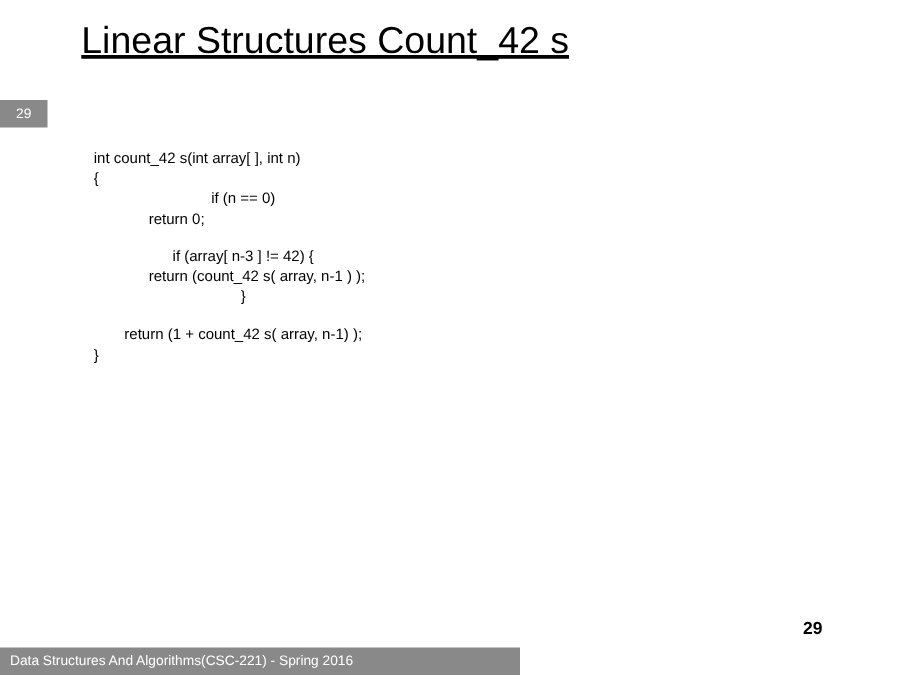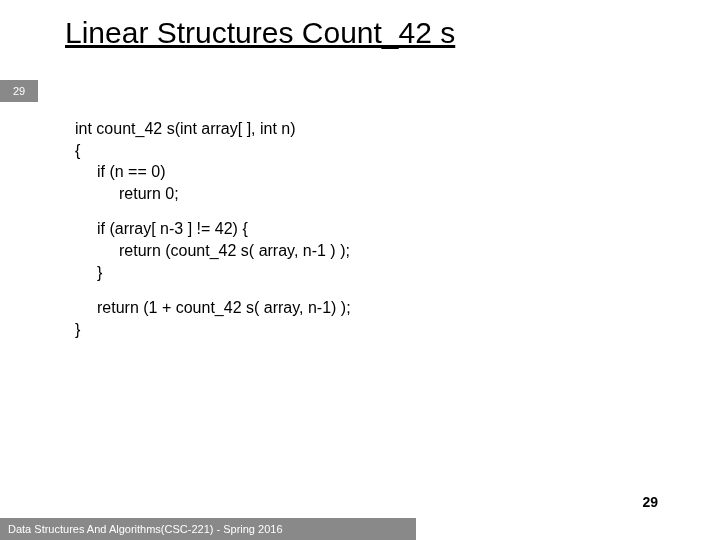--- a/index.html
+++ b/index.html
@@ -1,21 +1,21 @@
 <!DOCTYPE html>
 <html><head>
 <meta charset="utf-8">
 <style>
   * { margin: 0; padding: 0; box-sizing: border-box; }
   html, body { width: 720px; height: 540px; font-family: Arial, Helvetica, sans-serif; background: #fff; overflow: hidden; }
   .slide { position: relative; width: 720px; height: 540px; background: #fff; }
   .title { position: absolute; left: 65px; top: 16px; font-size: 30px; text-decoration: underline; color: #000; }
   .badge { position: absolute; left: 0; top: 80px; width: 38px; height: 22px; background: #898989; color: #fff; font-size: 11px; display: flex; align-items: center; justify-content: center; }
-  .code { position: absolute; left: 75px; top: 118px; font-size: 16px; color: #000; line-height: 1.35; font-family: Arial, Helvetica, sans-serif; }
-  .ind1 { padding-left: 22px; }
+  .code { position: absolute; left: 75px; top: 118px; font-size: 12px; color: #000; line-height: 1.35; font-family: Arial, Helvetica, sans-serif; }
+  .ind1 { padding-left: 22px; text-align: center; }
   .ind2 { padding-left: 44px; }
   .gap { height: 14px; }
   .pagenum { position: absolute; right: 62px; bottom: 30px; font-size: 14px; font-weight: bold; color: #000; }
   .footer { position: absolute; left: 0; bottom: 0; width: 416px; height: 22px; background: #898989; color: #fff; font-size: 11px; display: flex; align-items: center; padding-left: 8px; }
 </style>
 </head>
 <body>
 
 <div class="slide">
   <div class="title">Linear Structures Count_42 s</div>

